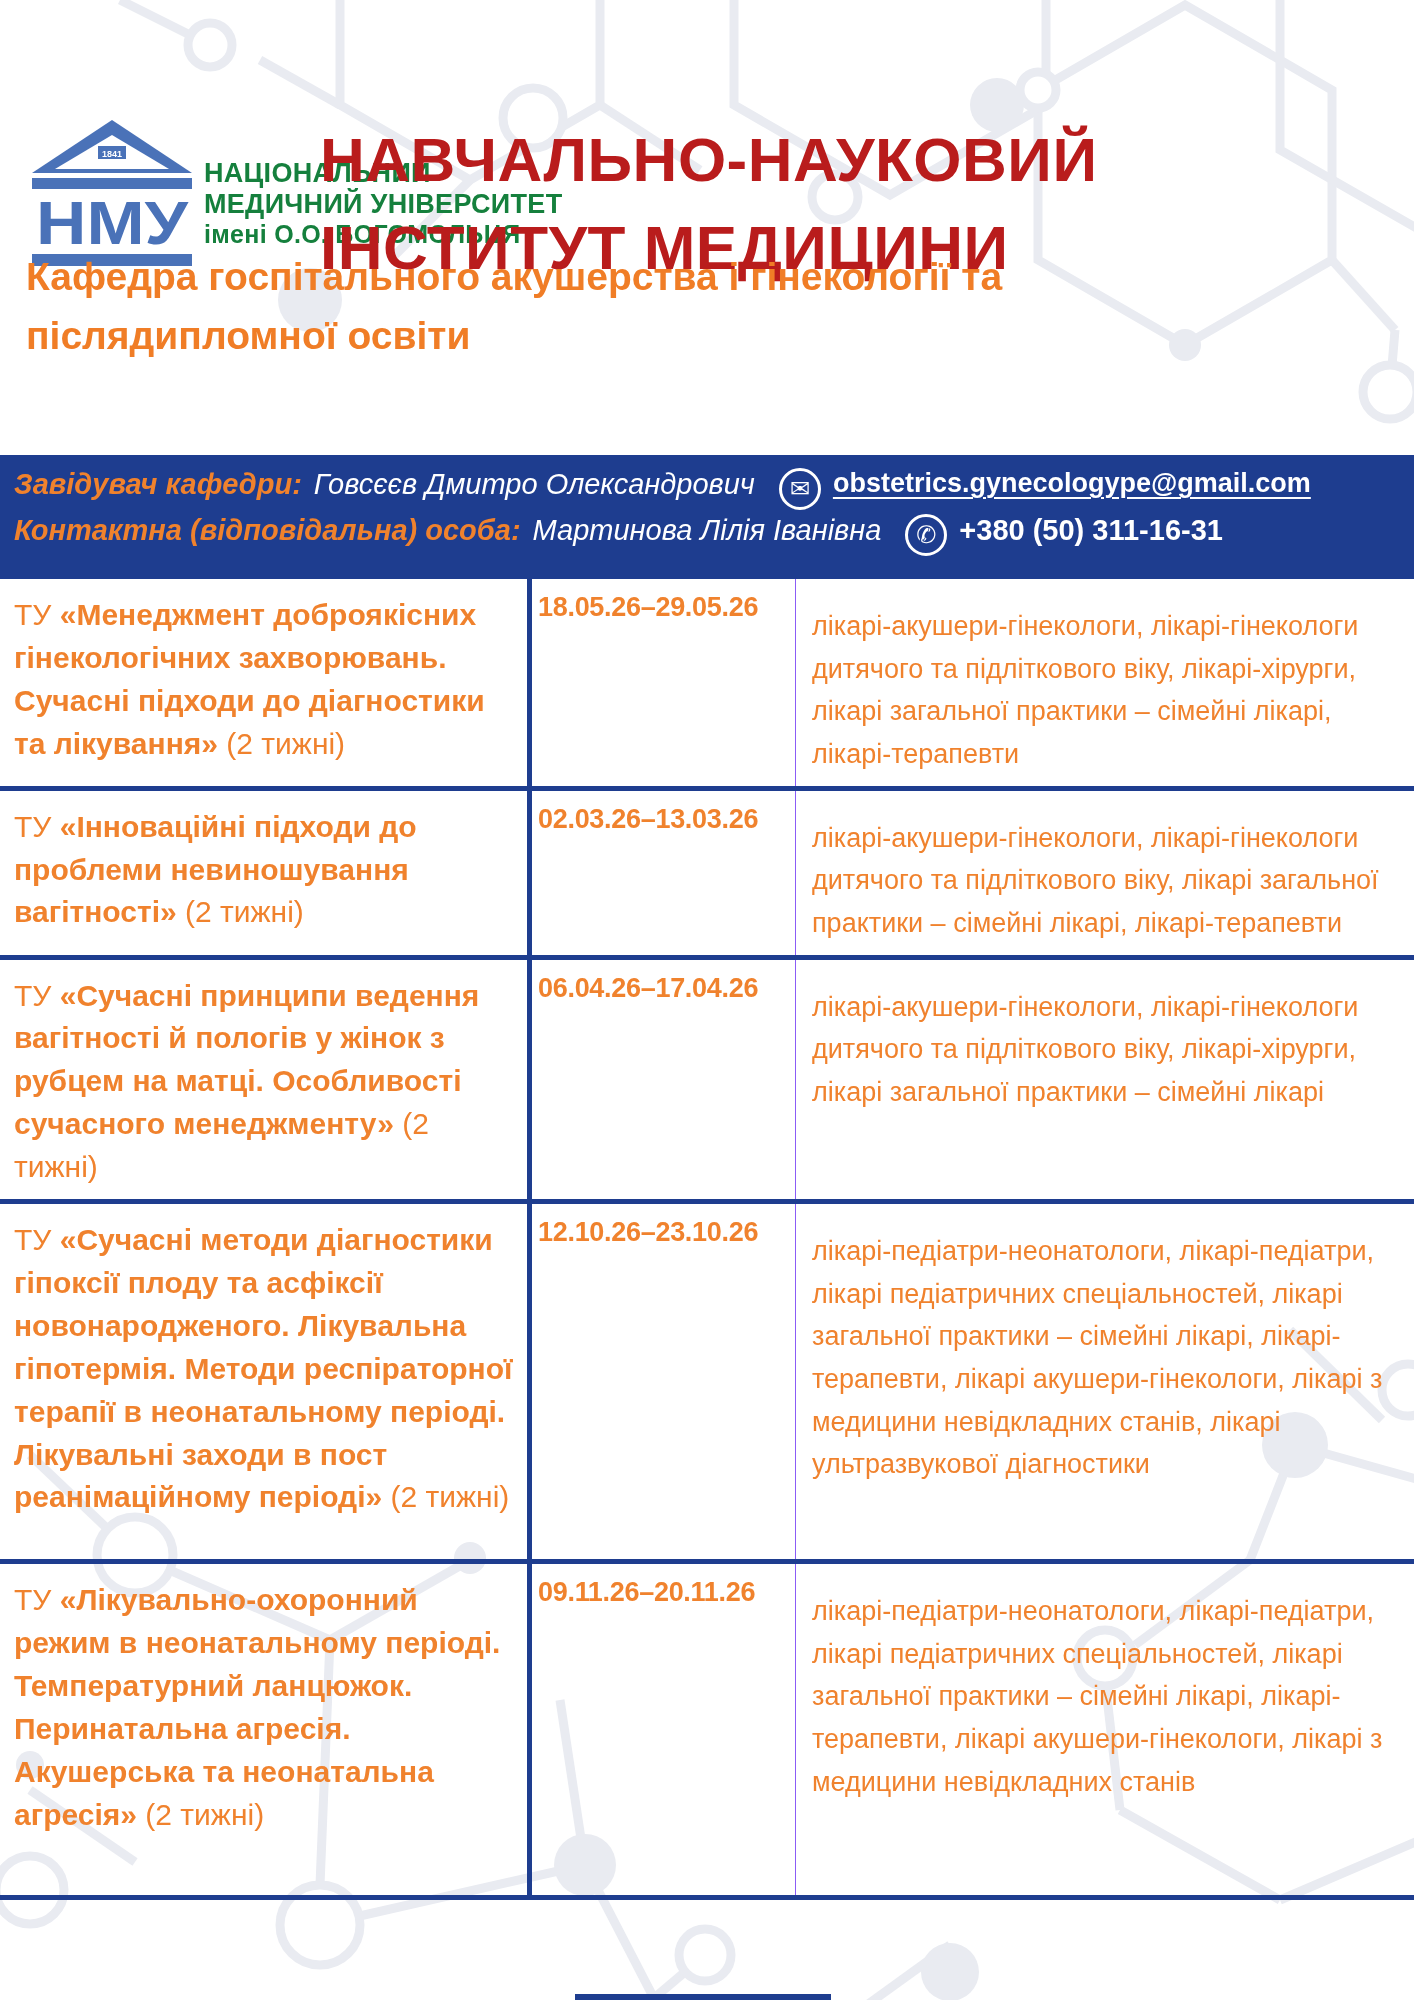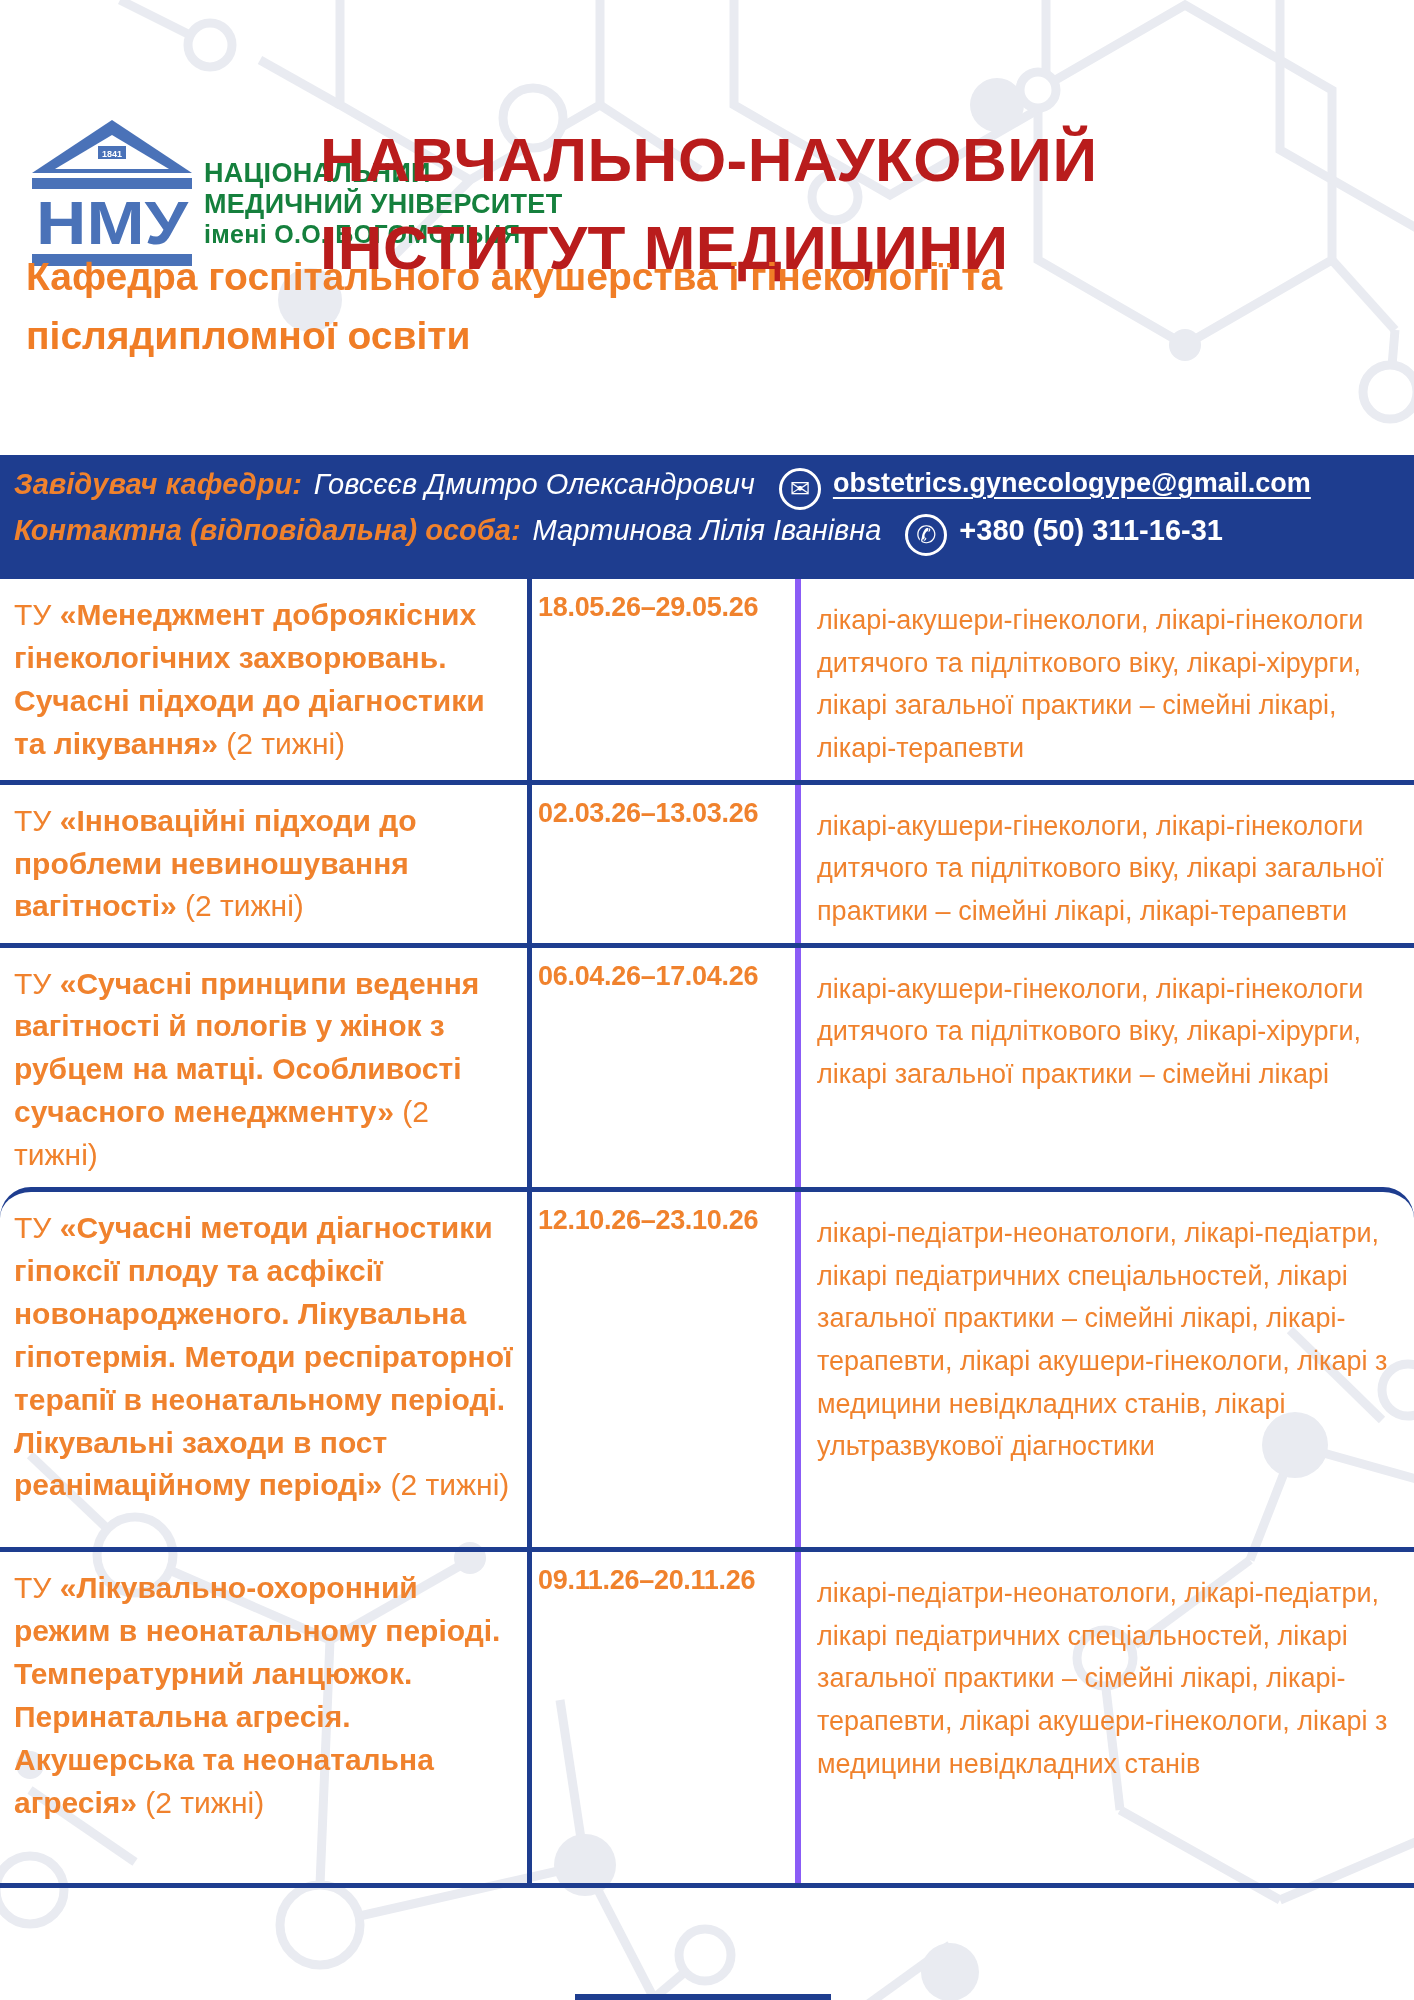--- a/index.html
+++ b/index.html
@@ -49,30 +49,30 @@
   
   .table {
     position:absolute; left:0; top:574px; width:1414px;
     border-top:5px solid #1e3d8f; border-bottom:5px solid #1e3d8f;
   }
   .trow { display:grid; grid-template-columns:527px 268px 1fr; }
   .trow + .trow { border-top:5px solid #1e3d8f; }
   .trow:nth-child(1){ min-height:172px; }
   .trow:nth-child(2){ min-height:145px; }
   .trow:nth-child(3){ min-height:217px; }
-  .trow:nth-child(4){ min-height:360px;border-radius:31px; }
+  .trow:nth-child(4){ min-height:360px; }
   .trow:nth-child(5){ min-height:336px; }
   .c1 { padding:15px 12px 10px 14px; color:#f0822d; font-size:30px; line-height:1.43; font-weight:bold; }
   .c1 .prefix, .c1 .cdur { font-weight:normal; }
   .c2 {
     border-left:5px solid #1e3d8f; padding:13px 2px 0 6px;
     color:#f0822d; font-weight:bold; font-size:27px; letter-spacing:-.3px;
   }
   .c3 {
-    border-left:6px solid #8b5cf6; padding:20px 14px 10px 16px;
+    border-left:1px solid #8b5cf6; padding:26px 14px 10px 16px;
     color:#f0822d; font-size:27px; line-height:1.58;
   }
 
   .footer-bar { position:absolute; left:575px; top:1994px; width:256px; height:6px; background:#1e3d8f; }
 </style>
 </head>
 <body>
 
 <div class="page">
 

